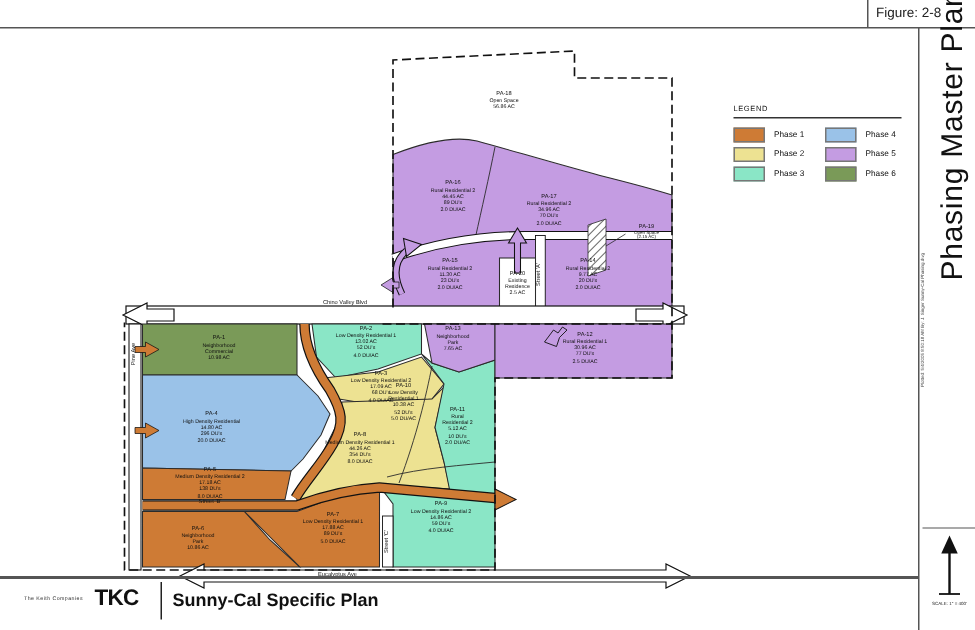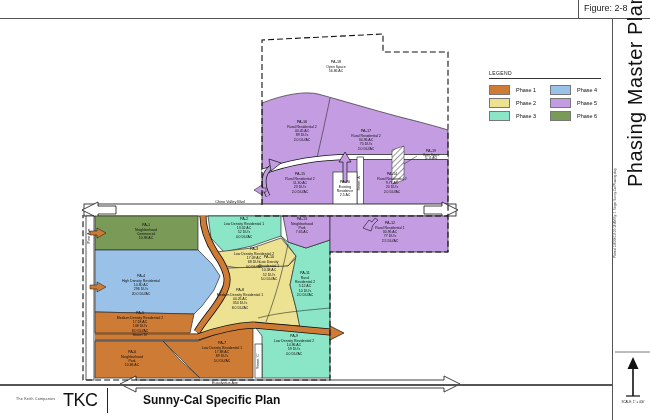--- a/index.html
+++ b/index.html
@@ -20,23 +20,23 @@
   #legend{position:absolute;left:489px;top:70px;width:112px;}
   #legend .lg-title{font-size:5px;letter-spacing:.4px;border-bottom:.8px solid #333;
       padding-bottom:2px;margin-bottom:4px;}
   #legend .lg-grid{display:grid;grid-template-rows:repeat(3,13px);grid-auto-flow:column;
       grid-column-gap:10px;}
   .lg-item{display:flex;align-items:center;}
   .lg-swatch{width:19px;height:8px;border:.5px solid #777;margin-right:6px;flex:none;}
   .lg-label{font-size:5.5px;white-space:nowrap;}
   
   #tb-company{position:absolute;left:16px;top:397px;font-size:3.5px;color:#333;letter-spacing:.3px;}
-  #tb-logo{position:absolute;left:63px;top:390px;font-size:18px;font-weight:normal;letter-spacing:-.5px;}
+  #tb-logo{position:absolute;left:63px;top:390px;font-size:15px;font-weight:bold;letter-spacing:-.5px;}
   #tb-divider{position:absolute;left:107px;top:388px;width:1px;height:25px;background:#222;}
-  #tb-title{position:absolute;left:115px;top:393px;font-size:12px;font-weight:bold;margin-left:28px;}
+  #tb-title{position:absolute;left:115px;top:393px;font-size:12px;font-weight:bold;}
   
   #map{position:absolute;inset:0;}
   #map svg{position:absolute;left:0;top:0;}
   .plabel{position:absolute;transform:translate(-50%,-50%);text-align:center;
       font-size:3.5px;line-height:1.25;white-space:nowrap;color:#101010;pointer-events:none;}
   .plabel .pl-id{font-size:3.8px;}
   .p-outline{stroke:#2b2b2b;stroke-width:.7;}
   .f1{fill:#CE7B35}.f2{fill:#EDE292}.f3{fill:#8AE6C6}
   .f4{fill:#9AC2E8}.f5{fill:#C49CE2}.f6{fill:#7A9A58}.fw{fill:#ffffff}
   .roadtxt{font-size:3.8px;fill:#151515;}

